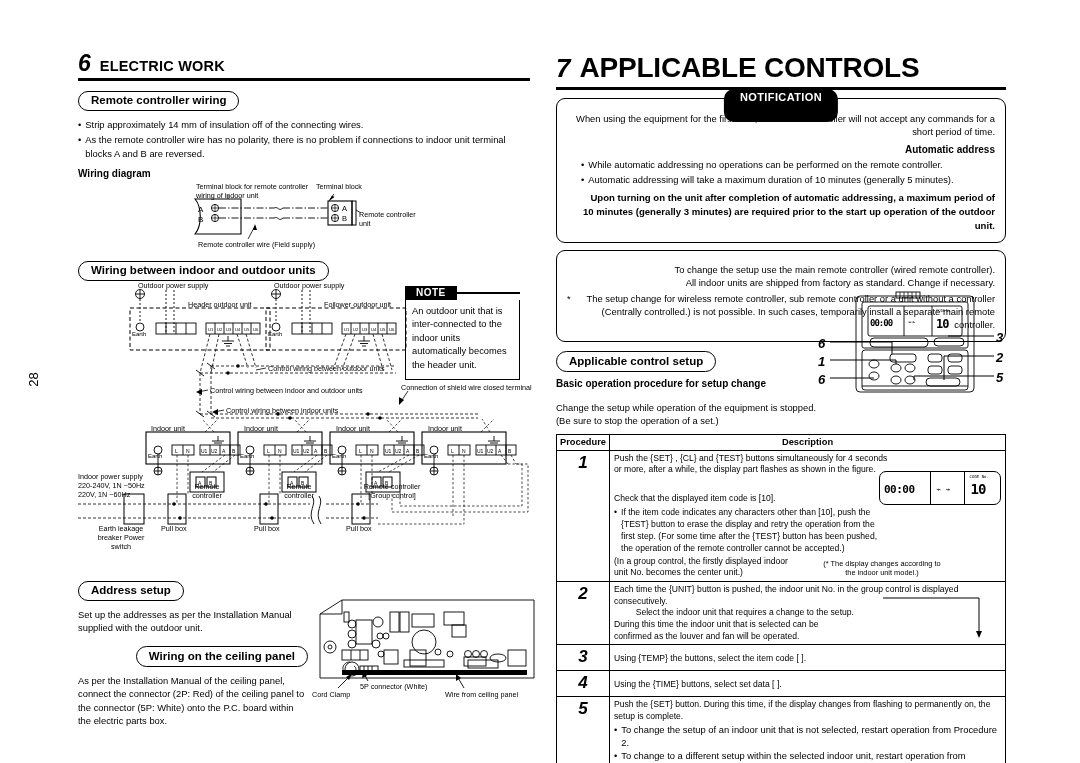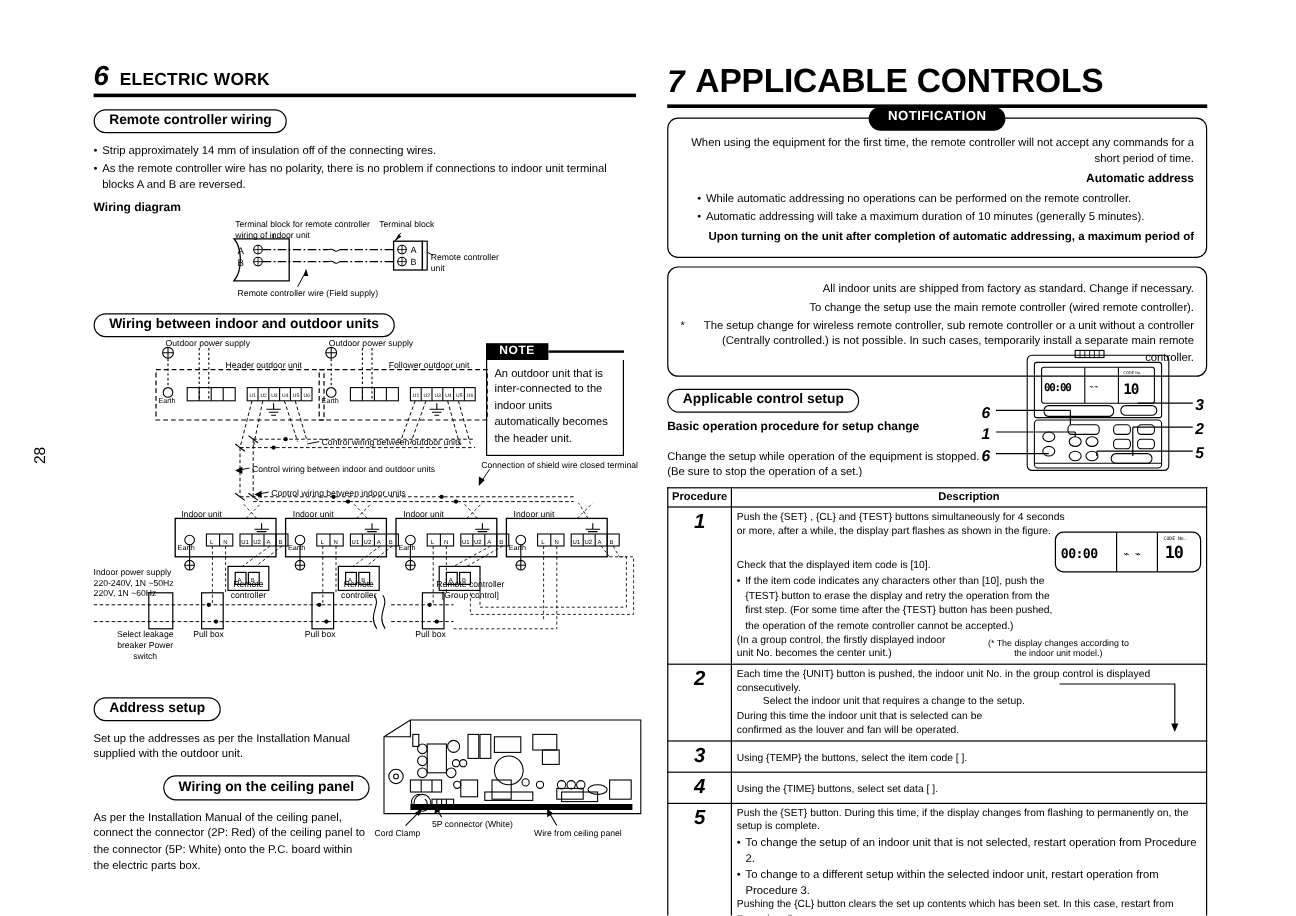--- a/index.html
+++ b/index.html
@@ -49,21 +49,21 @@
   .bul { display:flex; gap:4px; font-size:9.4px; line-height:1.42; }
   .bul .d { flex:0 0 auto; }
   .sub-head { font-size:10px; font-weight:bold; }
 
   
   .notif-wrap { position:relative; margin-top:8px; }
   .notif-label{
     position:absolute; left:50%; top:-9px; transform:translateX(-50%);
     background:#000; color:#fff;
     font-size:11px; font-weight:bold;
-    padding:2px 16px 6px 16px;
+    padding:2px 16px 19px 16px;
     border-radius:10px;
     letter-spacing:.4px;
     z-index:3;
   }
   .rbox{
     border:1.5px solid #000;
     border-radius:9px;
     padding:10px 10px 9px 10px;
     text-align:right;
   }
@@ -232,21 +232,21 @@
     <div class="dlabel" style="left:73px; top:146px;">Indoor unit</div>
     <div class="dlabel" style="left:166px; top:146px;">Indoor unit</div>
     <div class="dlabel" style="left:258px; top:146px;">Indoor unit</div>
     <div class="dlabel" style="left:350px; top:146px;">Indoor unit</div>
 
     <div class="dlabel wrap" style="left:108px; top:204px; width:42px; text-align:center;">Remote controller</div>
     <div class="dlabel wrap" style="left:200px; top:204px; width:42px; text-align:center;">Remote controller</div>
     <div class="dlabel wrap" style="left:274px; top:204px; width:80px; text-align:center;">Remote controller [Group control]</div>
 
     <div class="dlabel wrap" style="left:0px; top:194px; width:72px;">Indoor power supply 220-240V, 1N ~50Hz 220V, 1N ~60Hz</div>
-    <div class="dlabel wrap" style="left:16px; top:246px; width:54px; text-align:center;">Select leakage breaker Power switch</div>
+    <div class="dlabel wrap" style="left:16px; top:246px; width:54px; text-align:center;">Earth leakage breaker Power switch</div>
     <div class="dlabel" style="left:83px; top:246px;">Pull box</div>
     <div class="dlabel" style="left:176px; top:246px;">Pull box</div>
     <div class="dlabel" style="left:268px; top:246px;">Pull box</div>
 
     <svg width="455" height="290" style="position:absolute;left:0;top:0;">
       <g stroke="#000" fill="none">
 
         <rect x="52" y="30" width="140" height="42" stroke-width="1" stroke-dasharray="4,2.5"></rect>
         <rect x="188" y="30" width="140" height="42" stroke-width="1" stroke-dasharray="4,2.5"></rect>
 
@@ -644,27 +644,28 @@
             <span class="d">•</span>
             <span>While automatic addressing no operations can be performed on the remote controller.</span>
           </div>
           <div class="bul" style="margin-top:2px;">
             <span class="d">•</span>
             <span>Automatic addressing will take a maximum duration of 10 minutes (generally 5 minutes).</span>
           </div>
         </div>
         <div style="margin-left:12px; margin-top:5px; font-size:9.6px; font-weight:bold; line-height:1.45;">
           <div>Upon turning on the unit after completion of automatic addressing, a maximum period of</div>
+          <div>10 minutes (generally 3 minutes) are required prior to the start up operation of the outdoor unit.</div>
         </div>
       </div>
     </div>
 
     <div class="rbox" style="margin-top:7px;">
+      <div class="txt" style="margin-top:2px;">To change the setup use the main remote controller (wired remote controller).</div>
       <div class="txt">All indoor units are shipped from factory as standard. Change if necessary.</div>
-      <div class="txt" style="margin-top:2px;">To change the setup use the main remote controller (wired remote controller).</div>
       <div class="bul" style="margin-top:2px;">
         <span class="d">*</span>
         <span>The setup change for wireless remote controller, sub remote controller or a unit without a controller (Centrally controlled.) is not possible. In such cases, temporarily install a separate main remote controller.</span>
       </div>
     </div>
 
     <div style="margin-top:9px;">
       <span class="pill">Applicable control setup</span>
     </div>
     <div class="sub-head" style="margin-top:6px;">Basic operation procedure for setup change</div>

